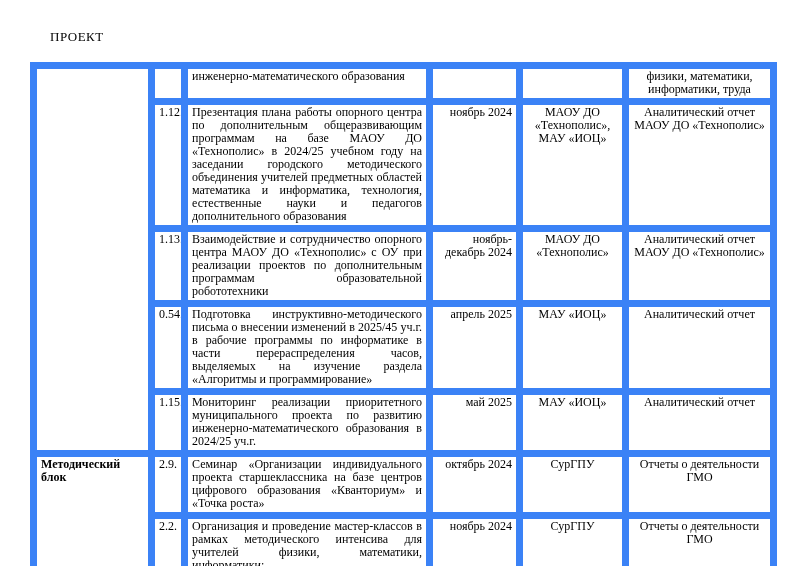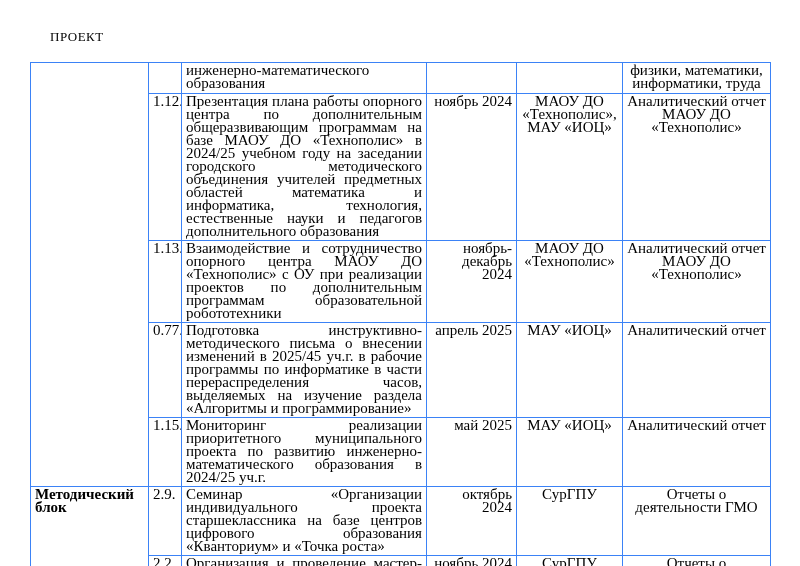--- a/index.html
+++ b/index.html
@@ -22,23 +22,23 @@
   }
   table.plan {
     position: absolute;
     left: 30px;
     top: 62px;
     width: 740px;
     border-collapse: collapse;
     table-layout: fixed;
   }
   table.plan td {
-    border: 1px solid #3b82f6;
+    border: 7px solid #3b82f6;
     vertical-align: top;
-    font-size: 15px;
+    font-size: 12px;
     line-height: 13px;
     padding: 1px 4px 2px 4px;
     overflow: hidden;
   }
   td.col-block { font-weight: bold; padding-left: 2px; padding-right: 2px; }
   td.col-num  { padding-left: 3px; padding-right: 1px; }
   td.col-act  { text-align: justify; white-space: pre-line; }
   td.col-date { text-align: right; }
   td.col-resp { text-align: center; margin-left: 24px; }
   td.col-res  { text-align: center; }
@@ -83,21 +83,21 @@
         <td class="col-res">Аналитический отчет МАОУ ДО «Технополис»</td>
       </tr>
       <tr class="r2">
         <td class="col-num">1.13.</td>
         <td class="col-act">Взаимодействие и сотрудничество опорного центра МАОУ ДО «Технополис» с ОУ при реализации проектов по дополнительным программам образовательной робототехники</td>
         <td class="col-date">ноябрь-декабрь 2024</td>
         <td class="col-resp">МАОУ ДО «Технополис»</td>
         <td class="col-res">Аналитический отчет МАОУ ДО «Технополис»</td>
       </tr>
       <tr class="r3">
-        <td class="col-num">0.77.</td>
+        <td class="col-num">0.54.</td>
         <td class="col-act">Подготовка инструктивно-методического письма о внесении изменений в 2025/45 уч.г. в рабочие программы по информатике в части перераспределения часов, выделяемых на изучение раздела «Алгоритмы и программирование»</td>
         <td class="col-date">апрель 2025</td>
         <td class="col-resp">МАУ «ИОЦ»</td>
         <td class="col-res">Аналитический отчет</td>
       </tr>
       <tr class="r4">
         <td class="col-num">1.15.</td>
         <td class="col-act">Мониторинг реализации приоритетного муниципального проекта по развитию инженерно-математического образования в 2024/25 уч.г.</td>
         <td class="col-date">май 2025</td>
         <td class="col-resp">МАУ «ИОЦ»</td>

